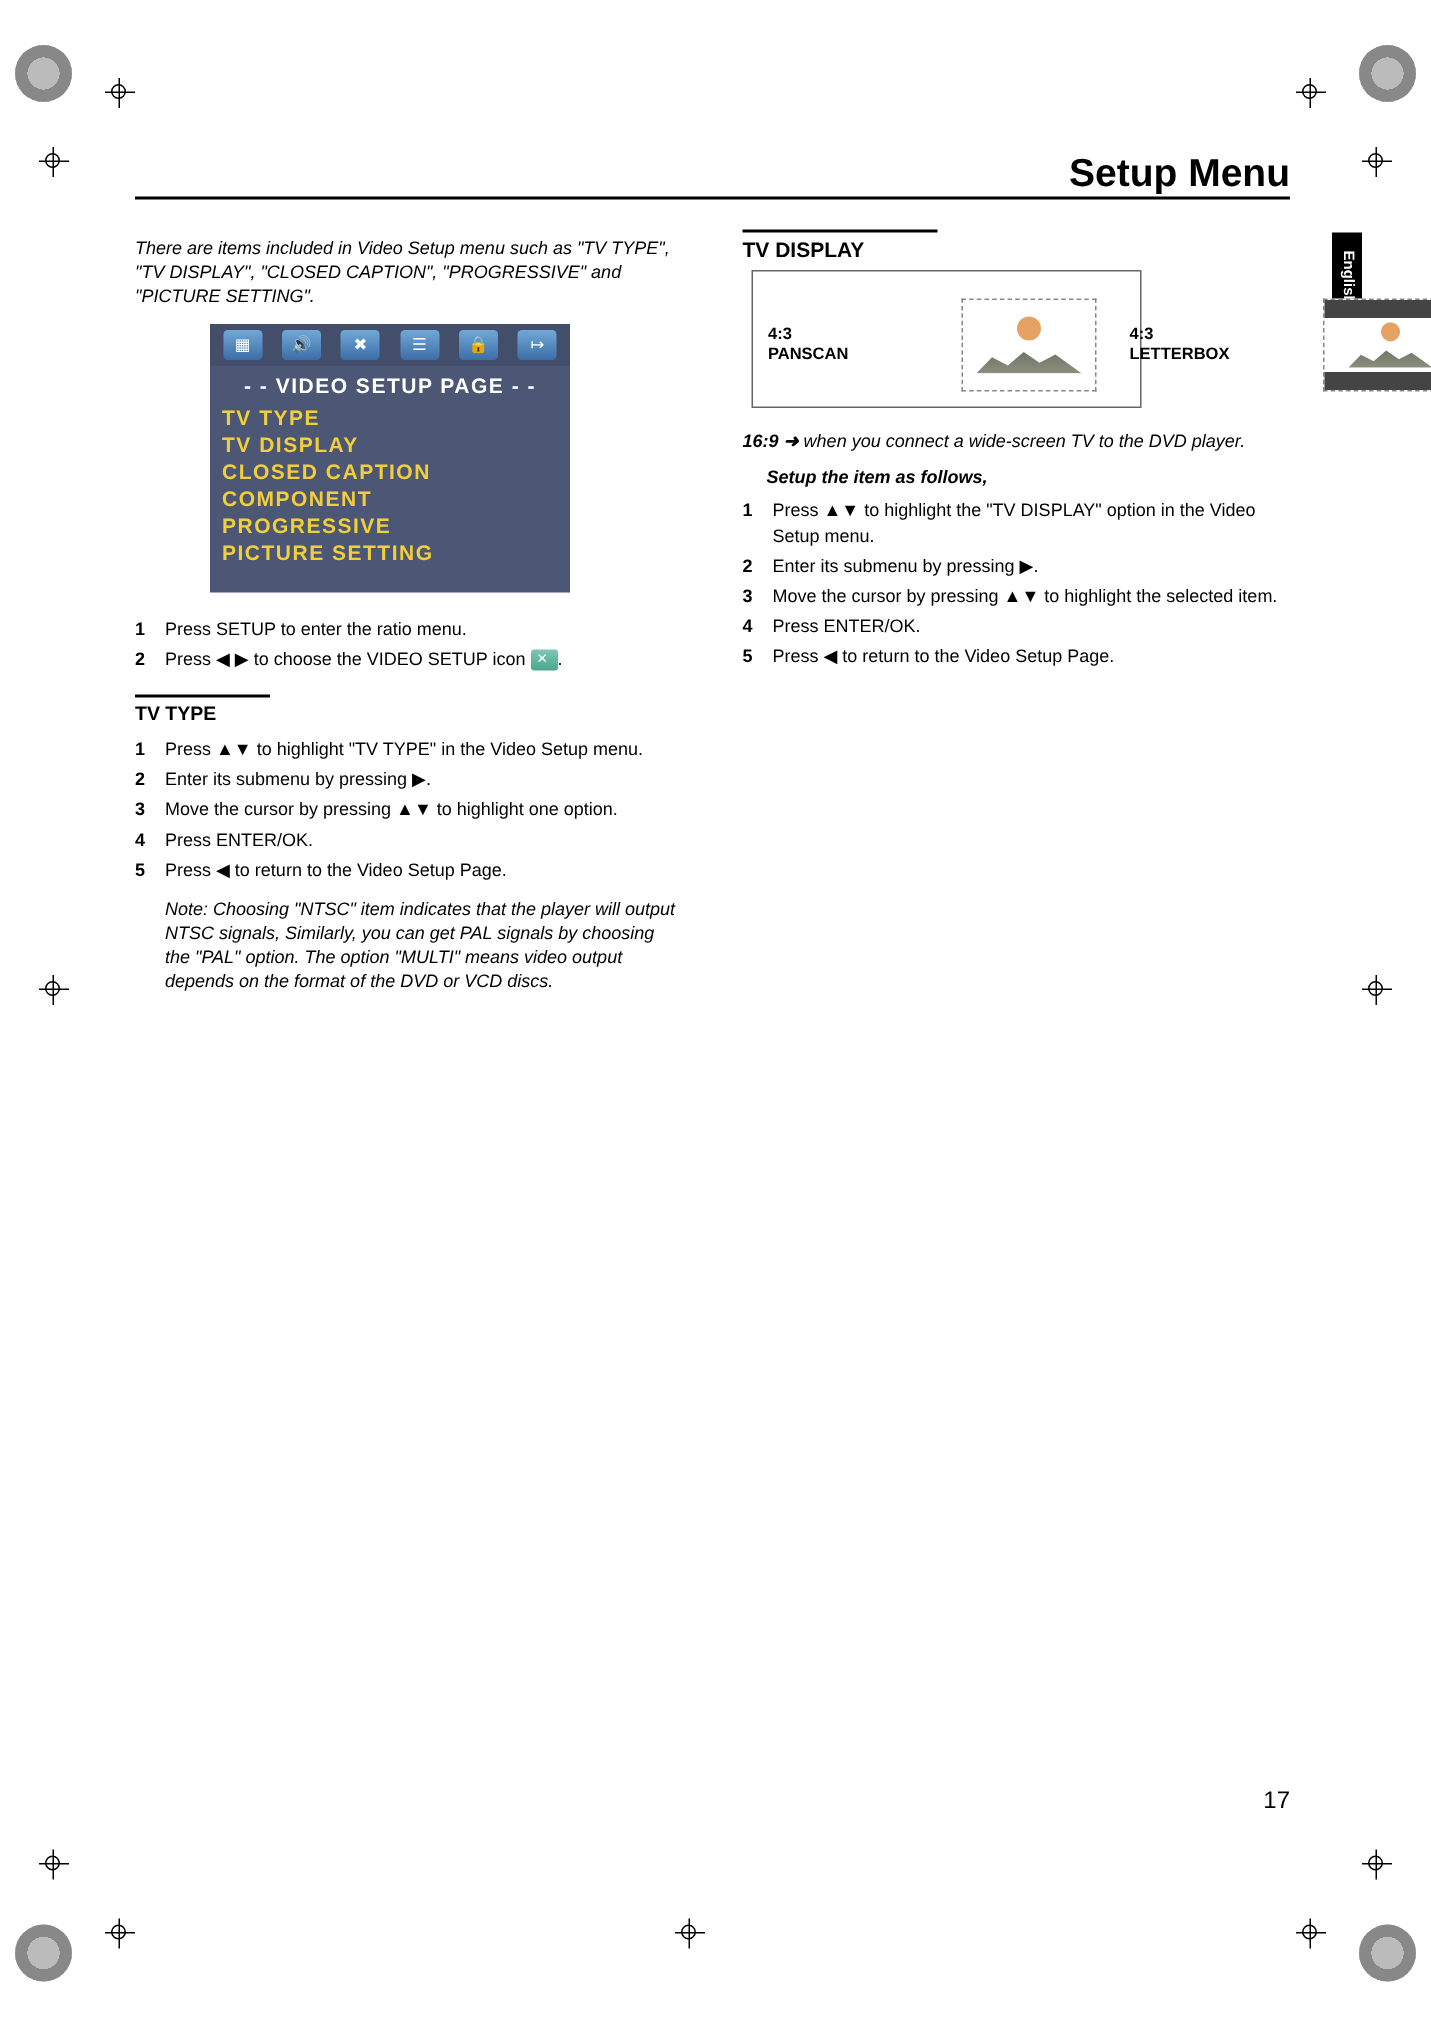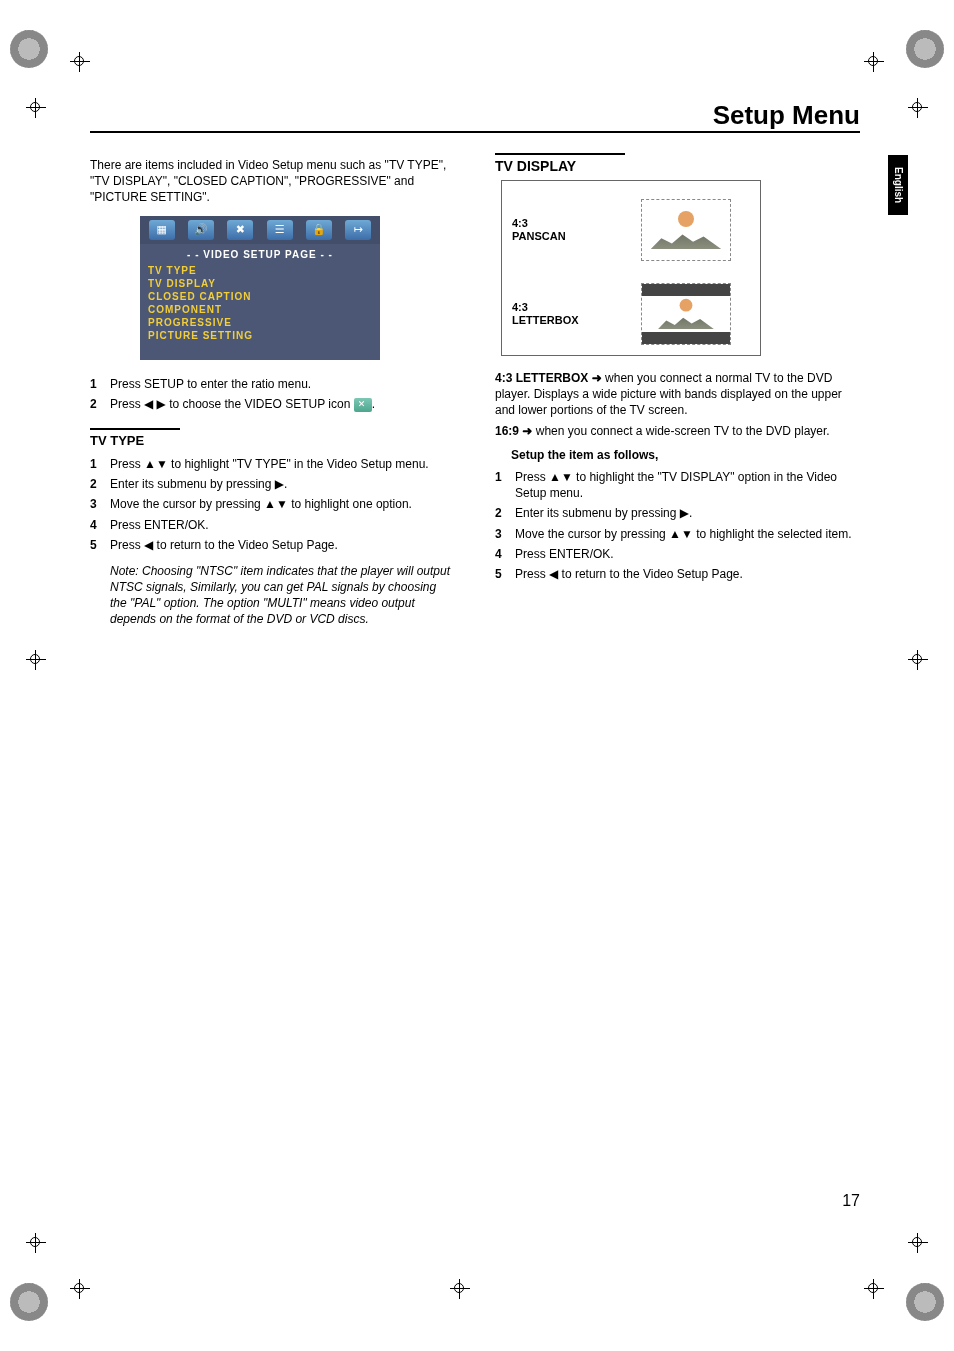--- a/index.html
+++ b/index.html
@@ -74,21 +74,21 @@
   }
   .h2.partial { width:130px; }
   .h3 {
     font-size:13px;
     font-weight:bold;
     border-top:2px solid #000;
     width:90px;
     padding-top:3px;
     margin:14px 0 6px 0;
   }
-  p { margin:4px 0; line-height:1.35; }
+  p { margin:4px 0; line-height:1.35;font-style:italic; }
   .intro { margin-bottom:10px; }
   .menu-box {
     margin:8px auto 14px 50px;
     width:240px;
   }
   .icon-row {
     background:#434e6b;
     display:flex;
     justify-content:space-around;
     padding:4px 2px;
@@ -96,21 +96,21 @@
   .icon-row span {
     width:26px; height:20px;
     background:linear-gradient(#6fa9d6,#3d6da8);
     border-radius:3px;
     display:flex; align-items:center; justify-content:center;
     font-size:11px; color:#fff;
   }
   .menu-body {
     background:#4b5774;
     color:#f2ce3a;
-    font-size:10px;
+    font-size:14px;
     font-weight:bold;
     padding:4px 8px 18px 8px;
     letter-spacing:1px;
   }
   .menu-body .mtitle { color:#fff; text-align:center; margin-bottom:3px;}
   .menu-body div { padding:1px 0; }
   ol { list-style:none; counter-reset:li; }
   ol li {
     position:relative;
     padding:2px 0 2px 20px;
@@ -135,21 +135,21 @@
   }
   .icon-chip::after{
     content:"✕"; position:absolute; font-size:9px; color:#fff;
     top:0; left:4px;
   }
   
   .tv-opts {
     border:1px solid #666;
     padding:18px 10px 10px 10px;
     display:flex;
-    flex-direction:column;
+    flex-direction:row;
     gap:22px;
     width:260px;
     margin:6px 0 14px 6px;
   }
   .tv-row {
     display:flex;
     align-items:center;
     gap:24px;
   }
   .tv-label {
@@ -299,21 +299,20 @@
 LETTERBOX</div>
           <div class="tv-screen tv-43-lb">
               <div class="scene" style="transform:scale(0.8);">
                 <div class="sun"></div>
                 <div class="mtn"></div>
               </div>
             </div>
         </div>
       </div>
 
-      <p><span class="bold">4:3 LETTERBOX ➜</span><span> when you connect a normal TV to the DVD player. Displays a wide picture with bands displayed on the upper and lower portions of the TV screen.</span></p>
       <p><span class="bold">16:9 ➜</span><span> when you connect a wide-screen TV to the DVD player.</span></p>
 
       <p class="sub-bold">Setup the item as follows,</p>
       <ol>
         <li>Press ▲▼ to highlight the "TV DISPLAY" option in the Video Setup menu.</li>
         <li>Enter its submenu by pressing ▶.</li>
         <li>Move the cursor by pressing ▲▼ to highlight the selected item.</li>
         <li>Press ENTER/OK.</li>
         <li>Press ◀ to return to the Video Setup Page.</li>
       </ol>

